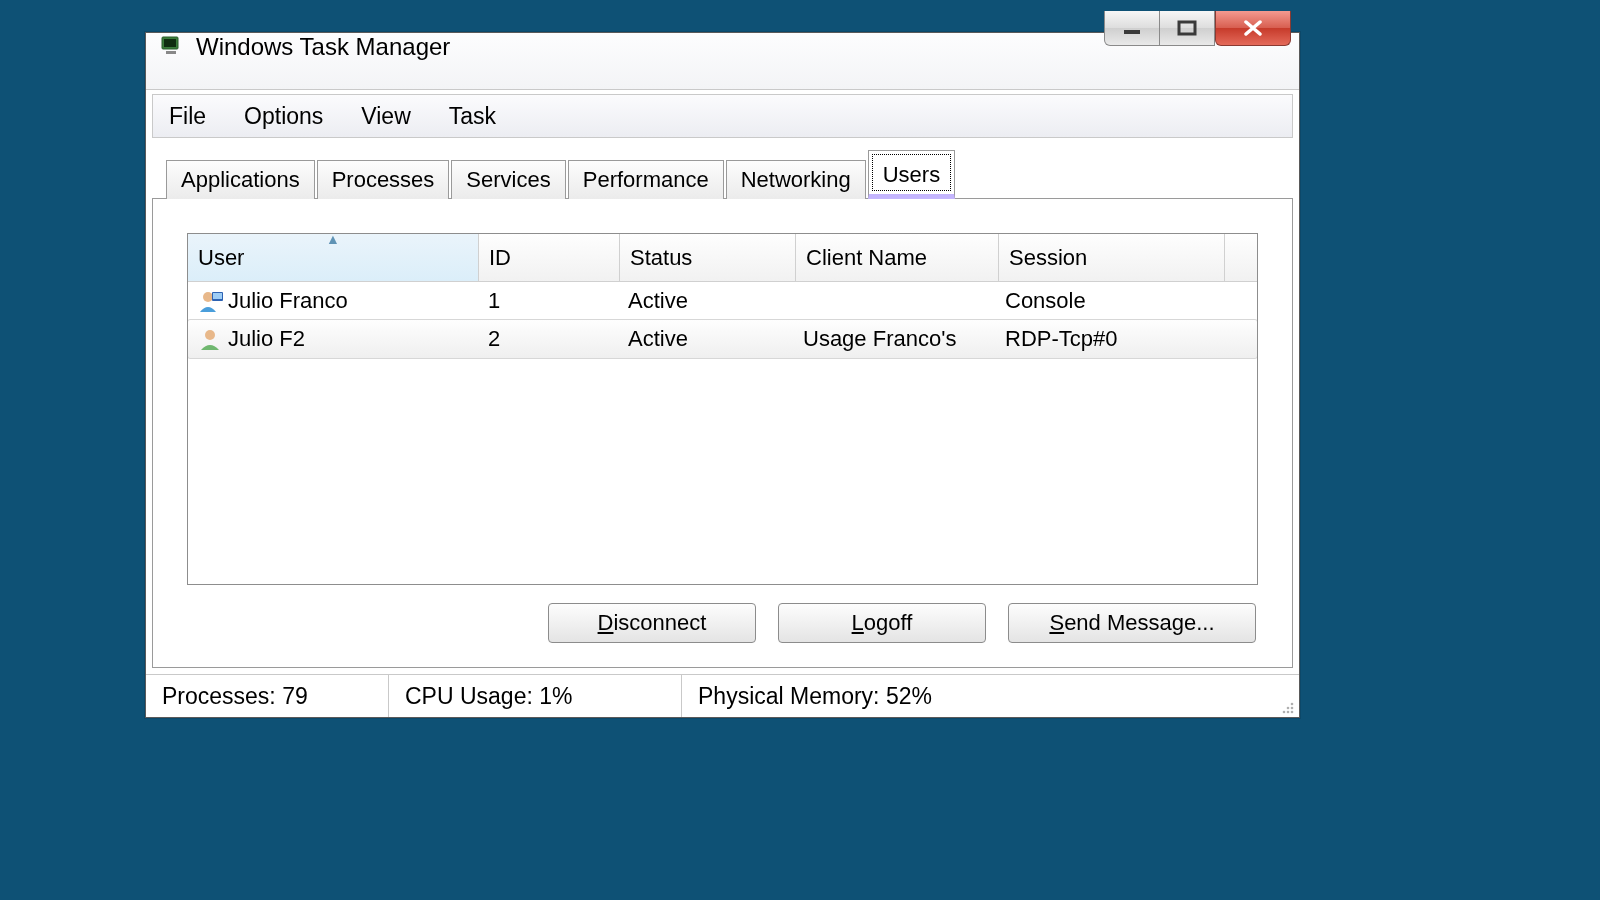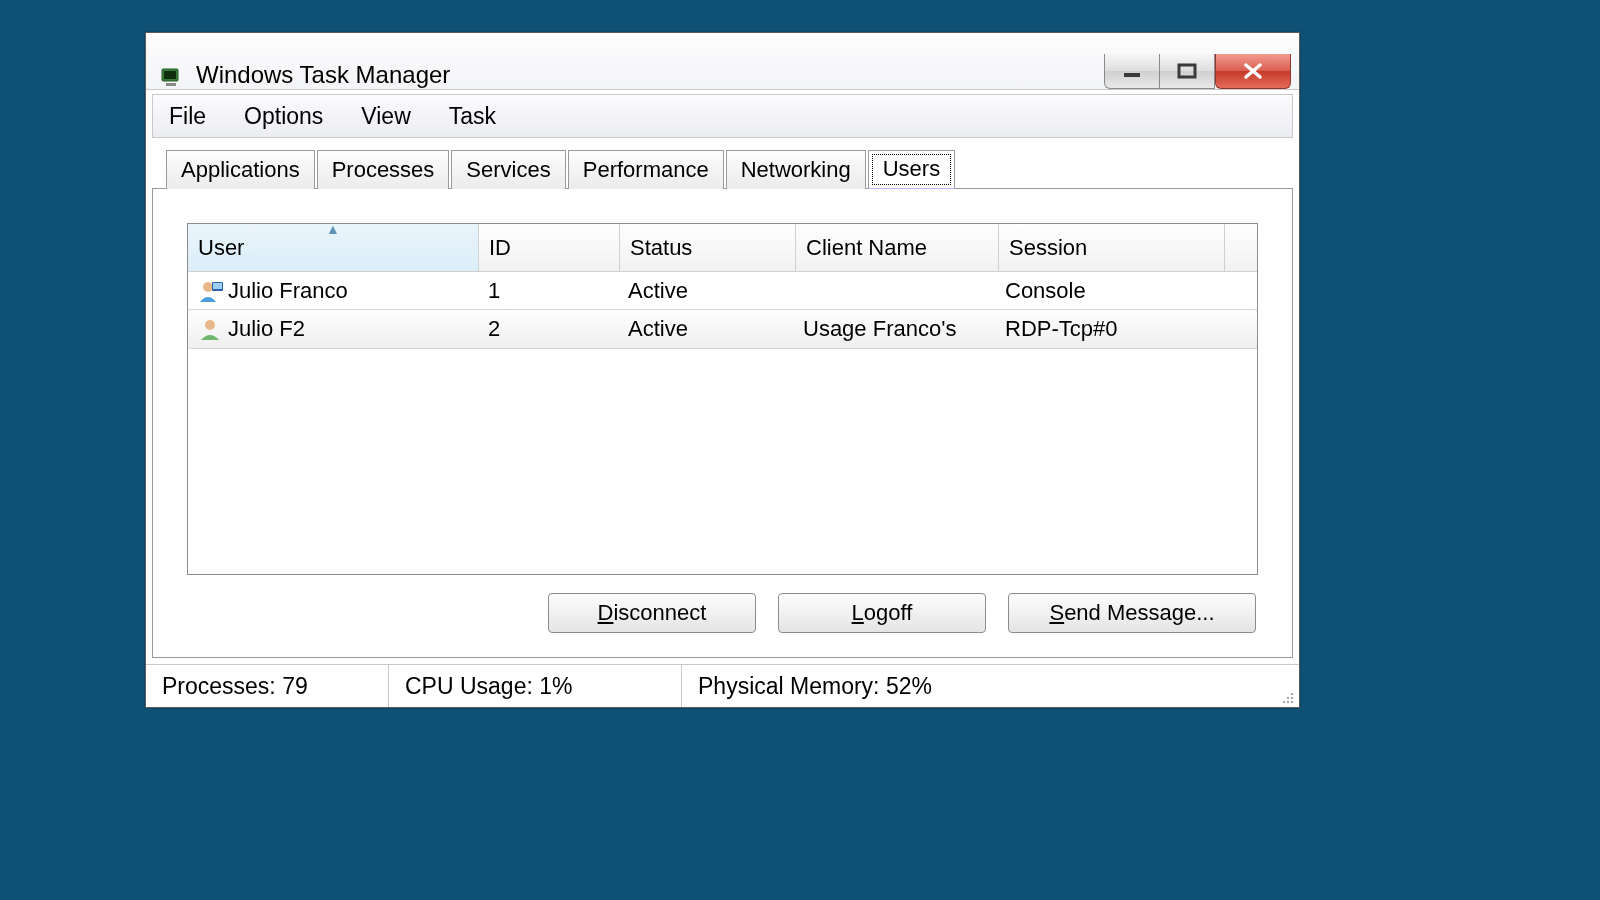--- a/index.html
+++ b/index.html
@@ -25,21 +25,21 @@
     background: #ffffff;
     border: 1px solid #5a5a5a;
     box-shadow: 0 0 0 1px rgba(0,0,0,.1);
   }
   
   .titlebar {
     height: 56px;
     background: linear-gradient(to bottom, #fdfdfe, #f3f4f6);
     border-bottom: 1px solid #c9c9c9;
     display: flex;
-    align-items: flex-end;
+    align-items: flex-start;
   }
   .titlebar .app-icon {
     width: 24px; height: 24px;
     margin: 0 12px 0 14px;
   }
   .titlebar .title {
     flex: 1;
     color: #000;
     font-size: 24px;
   }
@@ -96,22 +96,22 @@
     background: linear-gradient(to bottom,#fdfdfd,#ebebeb);
     padding: 6px 14px 6px 14px;
     font-size: 22px;
     color: #000;
     margin-right: 2px;
     border-bottom: none;
     position: relative;
   }
   .tab.active {
     background: #fff;
-    padding-top: 5px;
-    border-bottom: 1px solid #c4b5fd;
+    padding-top: 11px;
+    border-bottom: 5px solid #c4b5fd;
     z-index: 3;
   }
   .tab.active::after{
     content:"";
     position:absolute;
     inset:3px;
     border:1px dotted #000;
     pointer-events:none;
   }
 

